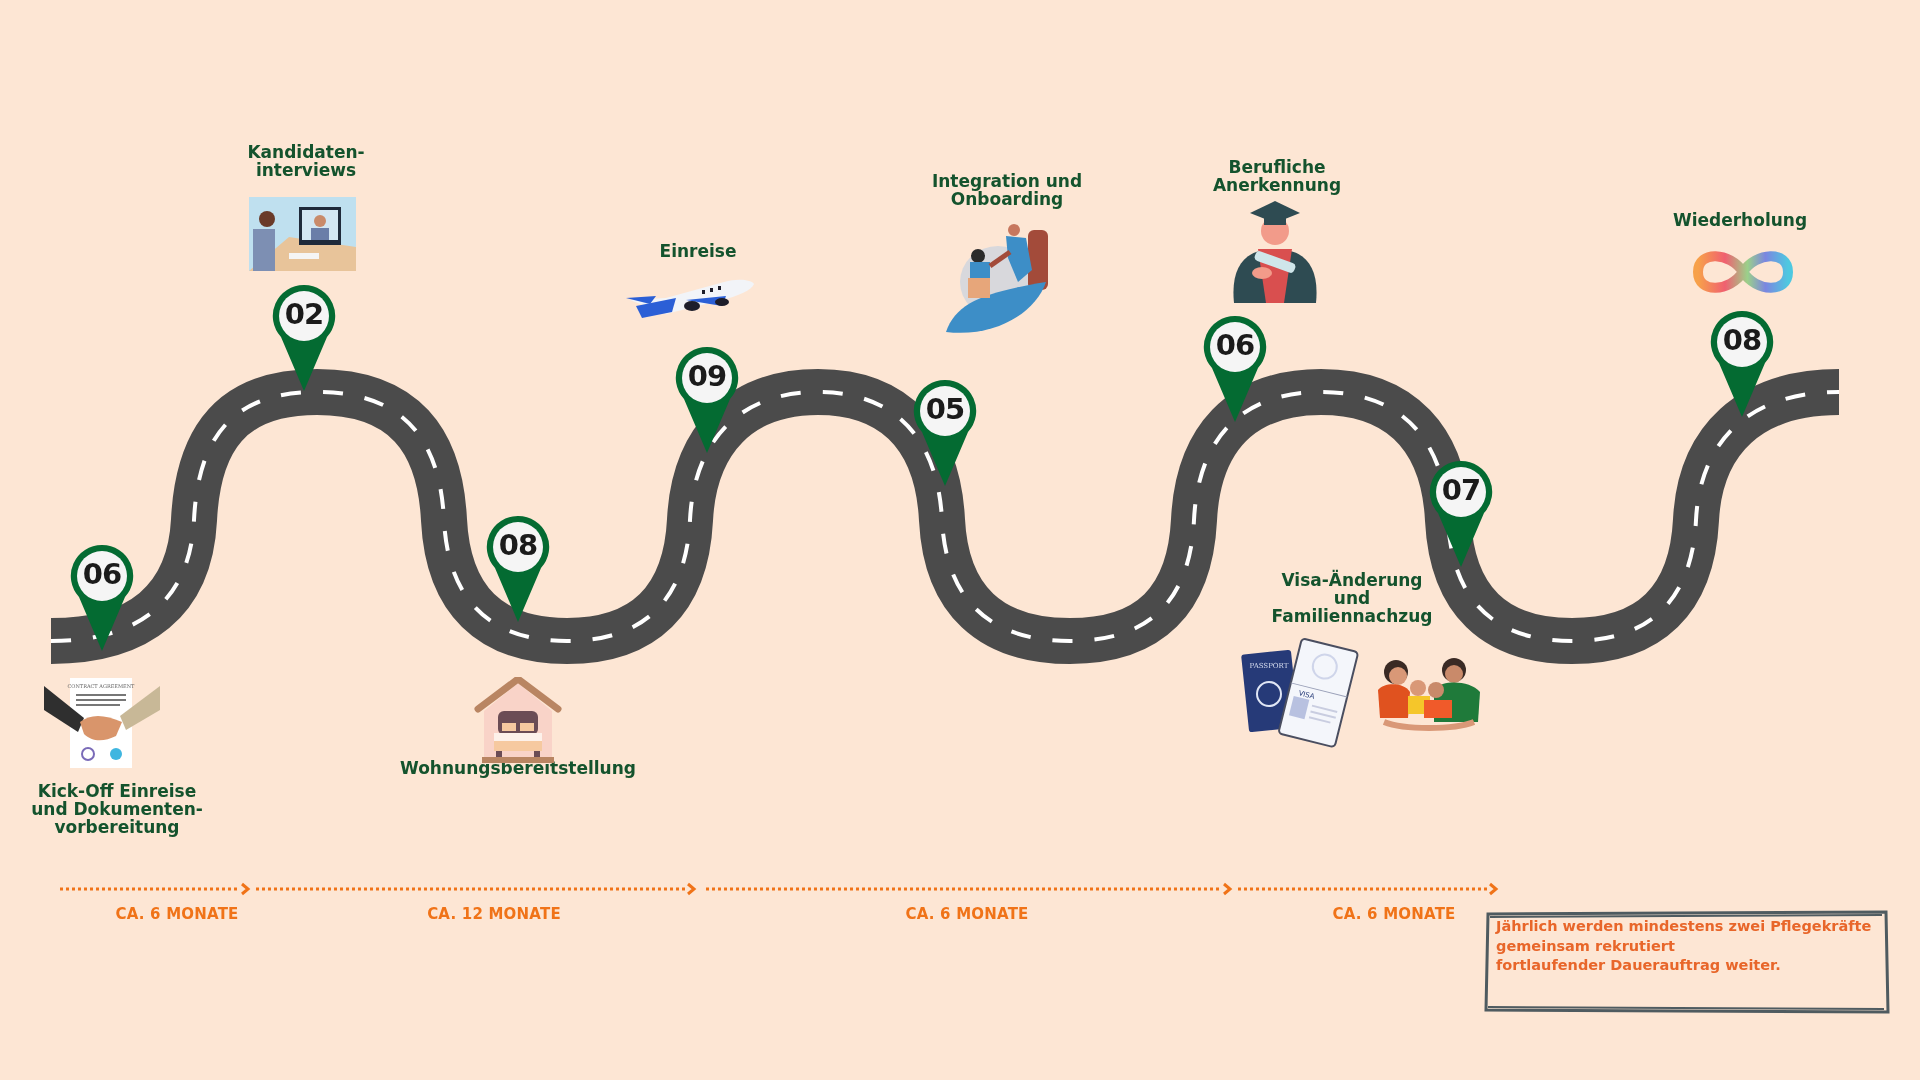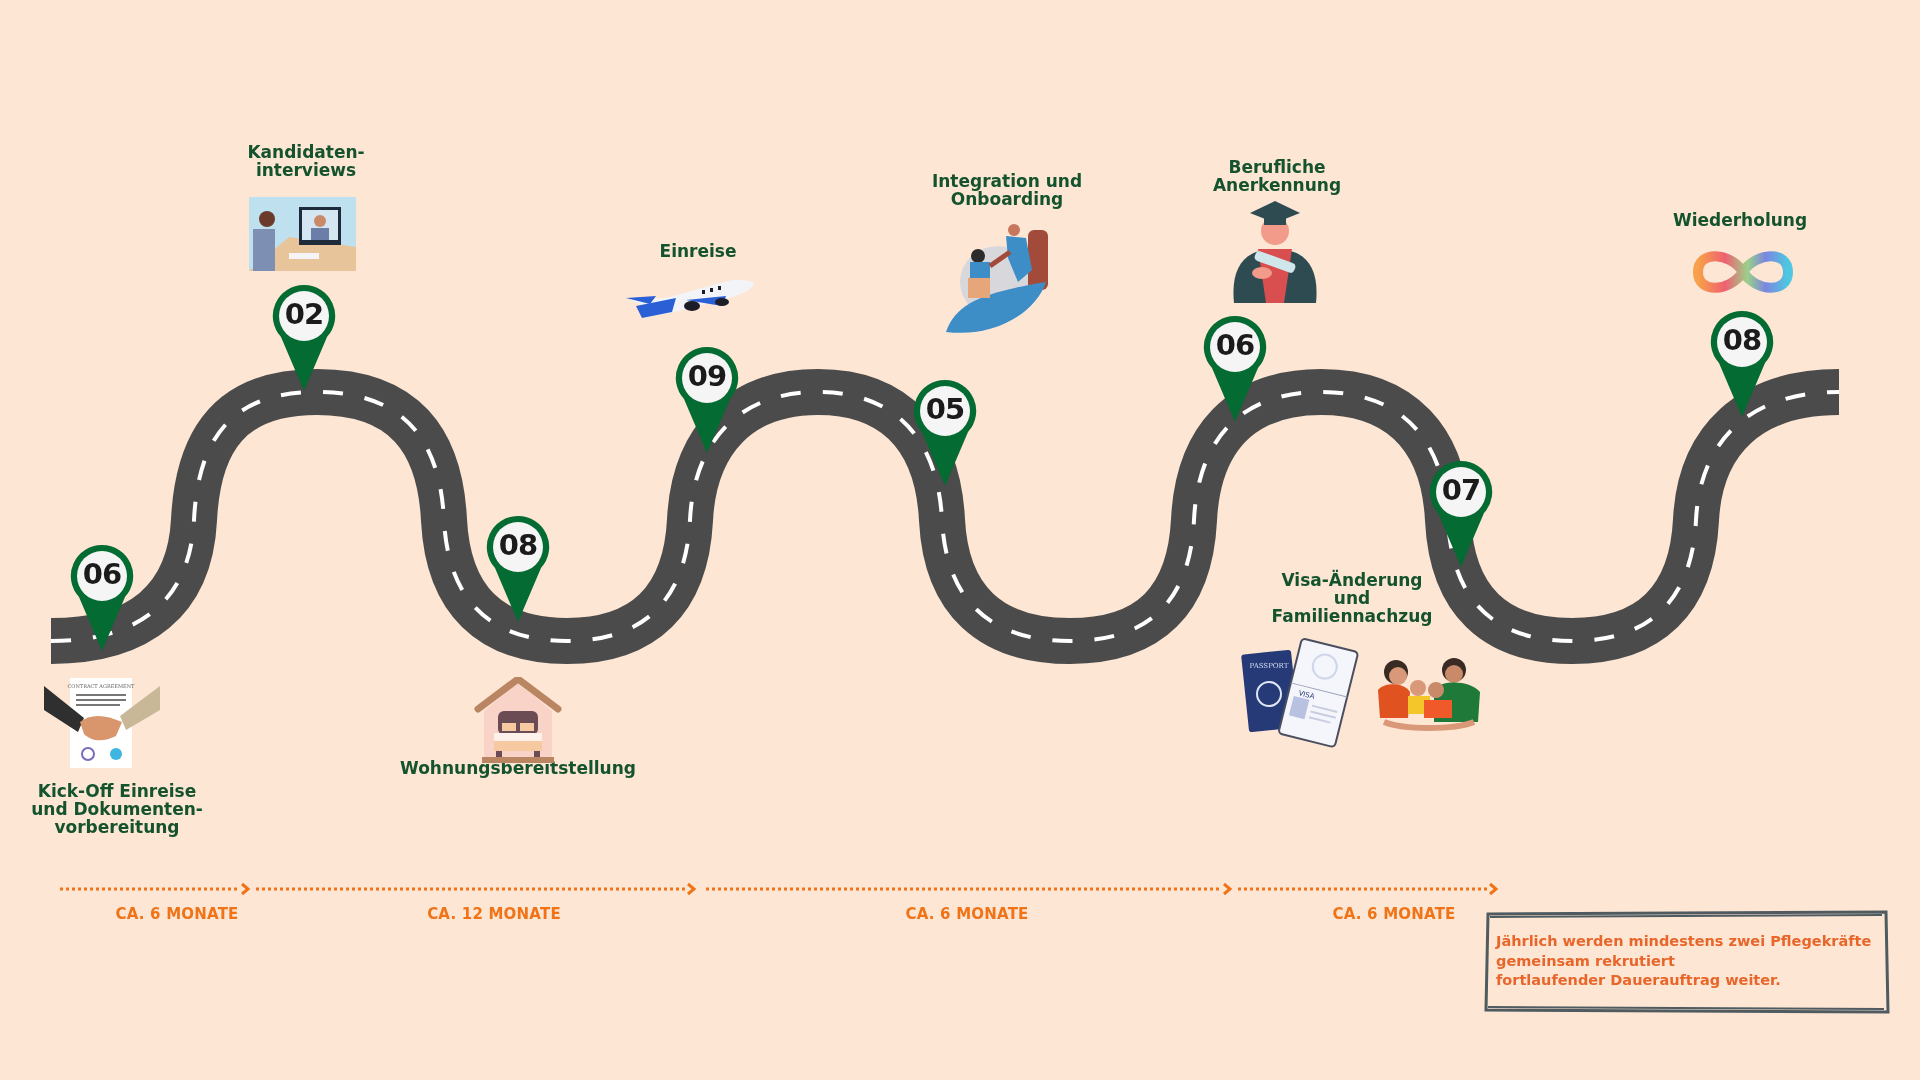--- a/index.html
+++ b/index.html
@@ -11,21 +11,21 @@
   .pin { position:absolute; width:66px; height:110px; transform:translate(-50%,-33px); }
   .pin svg { display:block; }
   .pin .num { position:absolute; left:0; top:14px; width:66px; text-align:center;
               font-family:"DejaVu Sans", sans-serif; font-weight:bold; font-size:29px; color:#1b1b1b; letter-spacing:-1px; }
   .illus { position:absolute; }
   .timeline-arrow { position:absolute; top:882px; height:14px; }
   .duration { position:absolute; top:905px; color:#f07318; font-weight:bold; font-size:15px;
               transform:translateX(-50%); white-space:nowrap; letter-spacing:0.2px;margin-left:29px; }
   #note { position:absolute; left:1484px; top:908px; width:406px; height:108px; }
   #note .frame { position:absolute; left:0; top:0; }
-  #note .txt { position:absolute; left:12px; top:24px; width:390px; color:#e8662a; font-weight:bold;
+  #note .txt { position:absolute; left:12px; top:9px; width:390px; color:#e8662a; font-weight:bold;
                font-size:14.5px; line-height:19.5px; }
 </style>
 </head>
 <body>
 
 <svg id="road" width="1920" height="1080" viewBox="0 0 1920 1080">
   <path d="M51,641 C140,641 190,600 194,520 C198,440 230,392 317,392 C404,392 440,440 444,520 C448,600 490,641 567,641 C644,641 686,600 690,520 C694,440 740,392 818,392 C896,392 938,440 942,520 C946,600 990,641 1070,641 C1150,641 1190,600 1194,520 C1198,440 1240,392 1321,392 C1402,392 1444,440 1448,520 C1452,600 1494,641 1572,641 C1650,641 1692,600 1696,520 C1700,440 1750,392 1839,392" fill="none" stroke="#4b4b4b" stroke-width="46"></path>
   <path d="M51,641 C140,641 190,600 194,520 C198,440 230,392 317,392 C404,392 440,440 444,520 C448,600 490,641 567,641 C644,641 686,600 690,520 C694,440 740,392 818,392 C896,392 938,440 942,520 C946,600 990,641 1070,641 C1150,641 1190,600 1194,520 C1198,440 1240,392 1321,392 C1402,392 1444,440 1448,520 C1452,600 1494,641 1572,641 C1650,641 1692,600 1696,520 C1700,440 1750,392 1839,392" fill="none" stroke="#ffffff" stroke-width="4" stroke-dasharray="20 22"></path>
 </svg>
 

